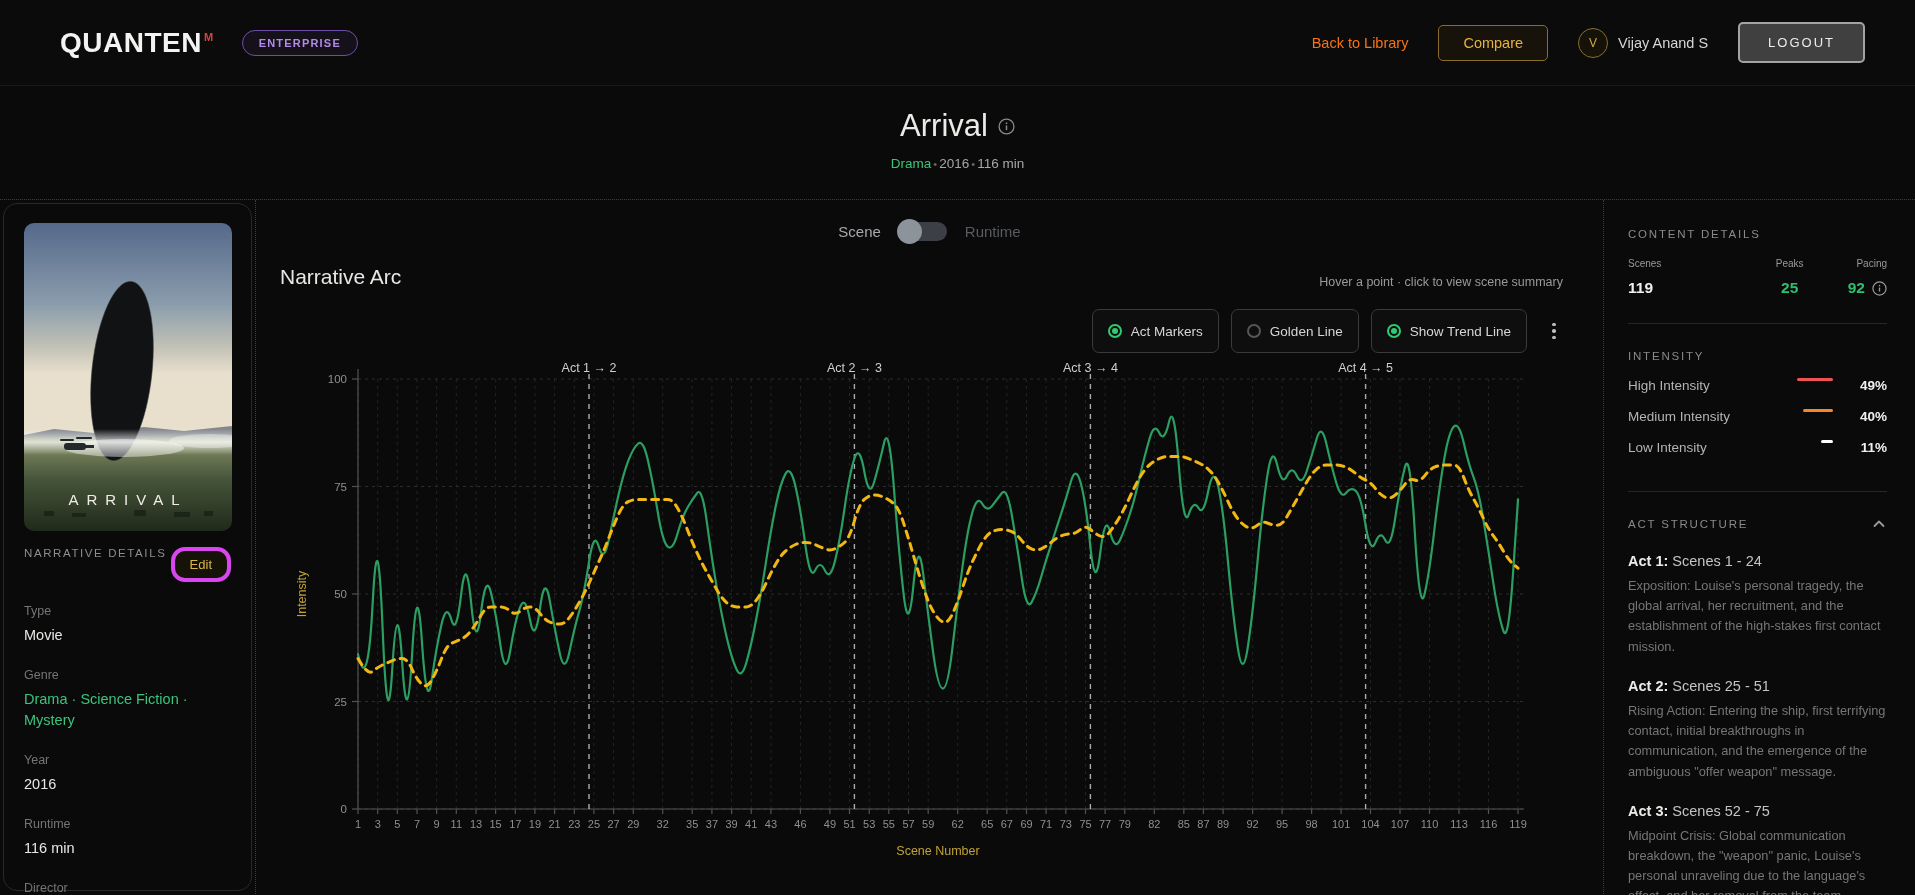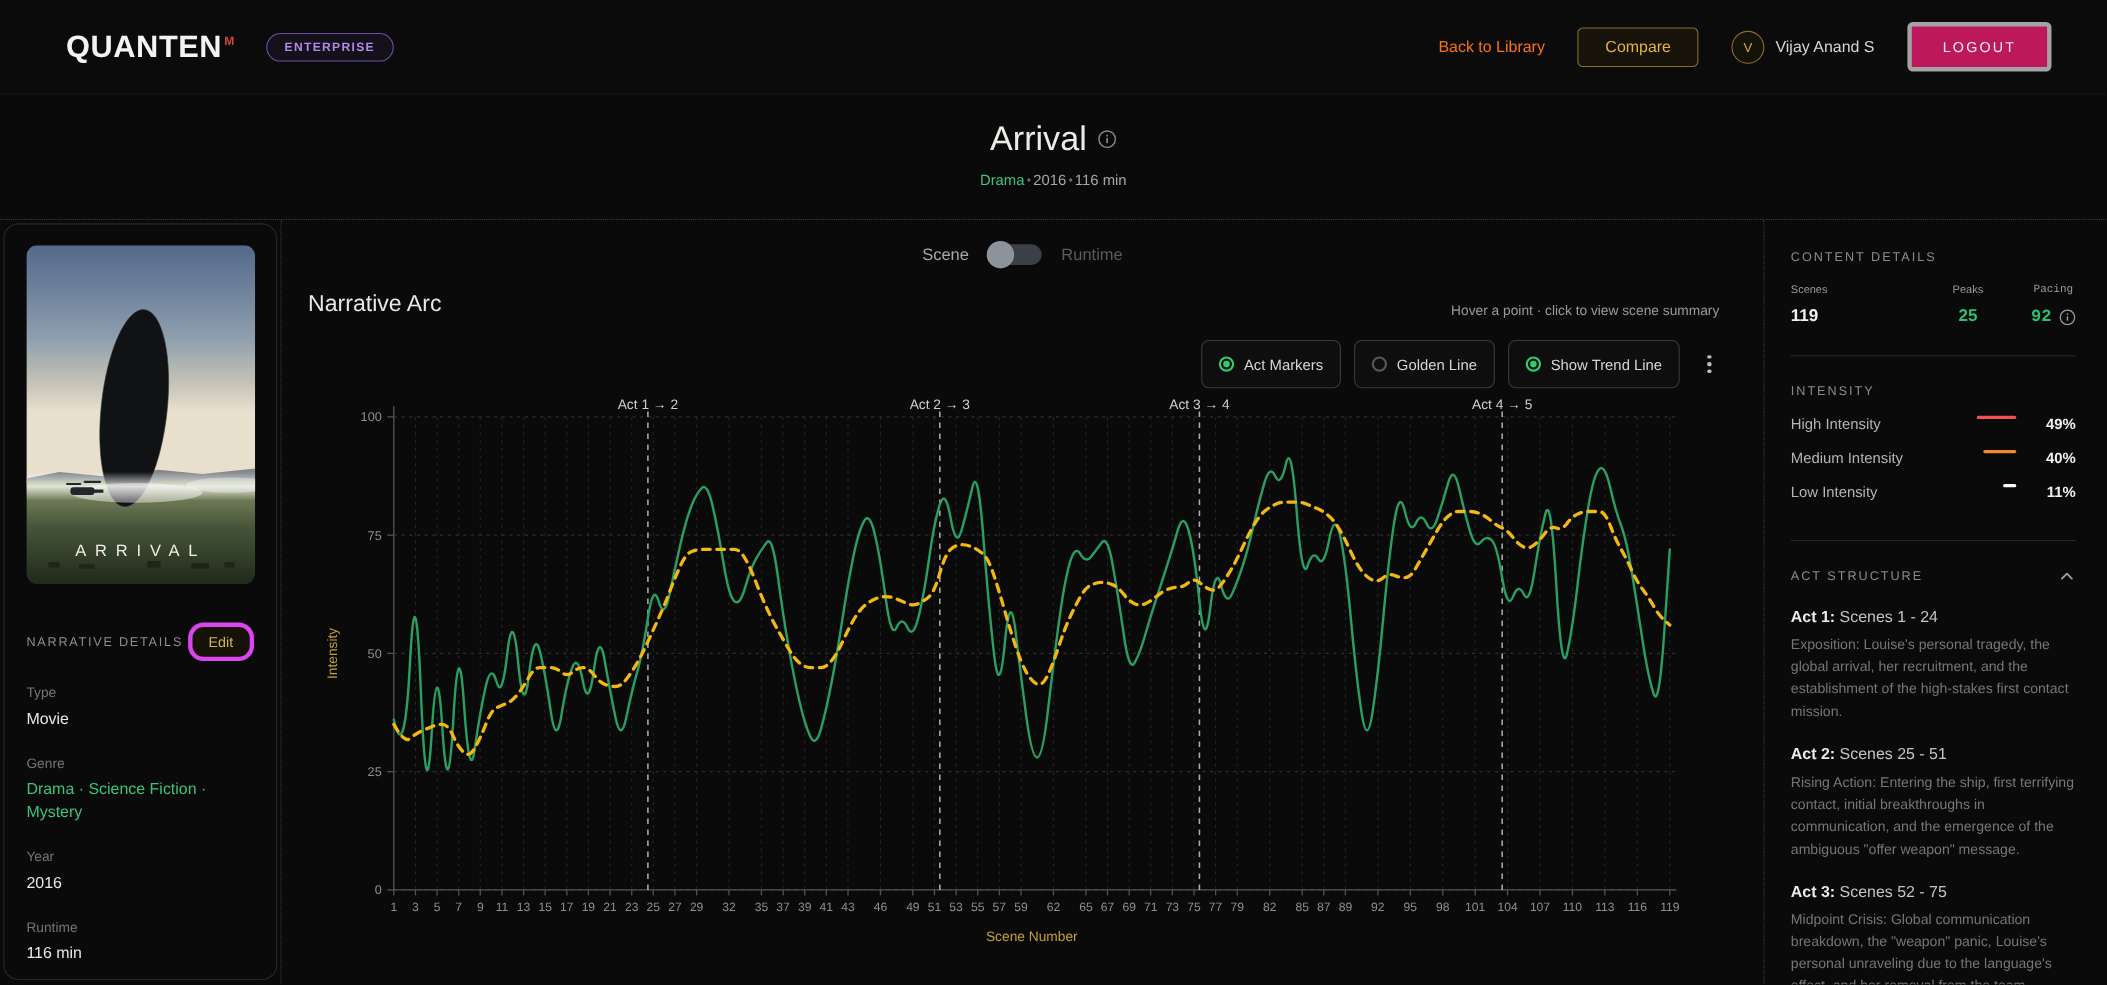--- a/index.html
+++ b/index.html
@@ -14,21 +14,21 @@
   .badge-enterprise { margin-left: 28px; padding: 6px 16px; border: 1px solid #6d4ea8; border-radius: 999px;
     color: #b48ae8; background: rgba(109,78,168,.10); font-size: 11px; font-weight: 700; letter-spacing: 1.2px; }
   .topbar-right { margin-left: auto; display: flex; align-items: center; gap: 30px; }
   .back-link { color: #f97316; font-size: 14.5px; cursor: pointer; }
   .compare-btn { padding: 9px 24px; border: 1px solid #8a6d2c; border-radius: 5px; background: #17120a;
     color: #e3b341; font-size: 14.5px; cursor: pointer; }
   .user-chip { display: flex; align-items: center; gap: 10px; }
   .avatar { width: 30px; height: 30px; border-radius: 50%; border: 1px solid #8a6d2c; color: #d0a948;
     font-size: 12px; display: flex; align-items: center; justify-content: center; background: #141209; }
   .user-name { color: #d6d6d6; font-size: 14.5px; }
-  .logout-btn { padding: 11px 28px; background: #be185d; border: 4px solid #a3a3a3; border-radius: 5px;
+  .logout-btn { padding: 11px 28px; background: #404040; border: 2px solid #a3a3a3; border-radius: 5px;
     color: #ececec; font-size: 13px; letter-spacing: 2px; cursor: pointer; }
 
   
   .title-section { height: 114px; text-align: center; padding-top: 22px; border-bottom: 1px dotted #3d3d3d; }
   .movie-title-row { display: flex; align-items: center; justify-content: center; gap: 10px; }
   .movie-title { font-size: 31px; font-weight: 400; color: #edebe7; }
   .meta-row { margin-top: 12px; display: flex; align-items: center; justify-content: center; gap: 2px; font-size: 13.5px; }
   .meta-genre { color: #3bc47c; }
   .meta-dot { color: #676767; font-size: 11px; }
   .meta-plain { color: #a6a6a6; }
@@ -36,21 +36,21 @@
 
   
   .content { display: flex; height: 694px; }
   .left-col { width: 256px; flex: 0 0 256px; border-right: 1px dotted #3d3d3d; padding: 3px; }
   .left-card { border: 1px solid #282828; border-radius: 14px; height: 100%; padding: 19px 20px; }
   .main-col { flex: 1; min-width: 0; display: flex; flex-direction: column; }
   .right-col { width: 312px; flex: 0 0 312px; border-left: 1px dotted #3d3d3d; padding: 28px 28px 0 24px; }
 
   
   .poster { width: 208px; height: 308px; border-radius: 10px; overflow: hidden; display: block; }
-  .details-head { margin-top: 35px; display: flex; align-items: center; justify-content: space-between; }
+  .details-head { margin-top: 16px; display: flex; justify-content: space-between; }
   .section-label { color: #8d8d8d; font-size: 11.5px; letter-spacing: 1.6px; }
   .edit-btn { padding: 6px 15px; border: 4px solid #d946ef; border-radius: 14px; background: #151208;
     color: #d9b74a; font-size: 13px; cursor: pointer; }
   .field { margin-top: 22px; }
   .field-label { color: #757575; font-size: 12.5px; }
   .field-value { margin-top: 7px; color: #e9e7e3; font-size: 14.5px; line-height: 1.45; }
   .field-value.accent { color: #3bc47c; }
 
   
   .view-toggle-row { display: flex; justify-content: center; align-items: center; gap: 18px; margin-top: 22px; }
@@ -81,21 +81,21 @@
   .act-line { stroke: #d2d5da; stroke-dasharray: 5 5; stroke-width: 1.4; opacity: .8; }
   .act-label { fill: #cfcfcf; font-size: 12.5px; text-anchor: middle; }
   .axis-label-y, .axis-label-x { fill: #c2a135; font-size: 12.5px; text-anchor: middle; }
 
   
   .panel-heading { color: #8a8a8a; font-size: 11.5px; letter-spacing: 1.8px; }
   .stats-row { display: flex; margin-top: 18px; }
   .stat { display: flex; flex-direction: column; gap: 10px; }
   .stat.c1 { width: 40%; }
   .stat.c2 { flex: 1; text-align: center; }
-  .stat.c3 { align-items: center; font-family: Liberation Mono, monospace; }
+  .stat.c3 { align-items: flex-end; }
   .stat-label { color: #9a9a9a; font-size: 10px; }
   .stat-value { font-size: 15.5px; font-weight: 600; color: #f0f0f0; }
   .stat-value.green { color: #2fbf71; }
   .stat-value-wrap { display: flex; align-items: center; gap: 7px; }
   .divider { border-top: 1px solid #272727; margin-top: 26px; }
   .intensity-rows { margin-top: 16px; }
   .int-row { display: flex; align-items: flex-start; height: 31px; }
   .int-label { flex: 1; color: #b4b4b4; font-size: 13.5px; }
   .swatch { height: 3px; border-radius: 2px; margin-right: 18px; }
   .swatch.high { width: 36px; background: #f05152; }

